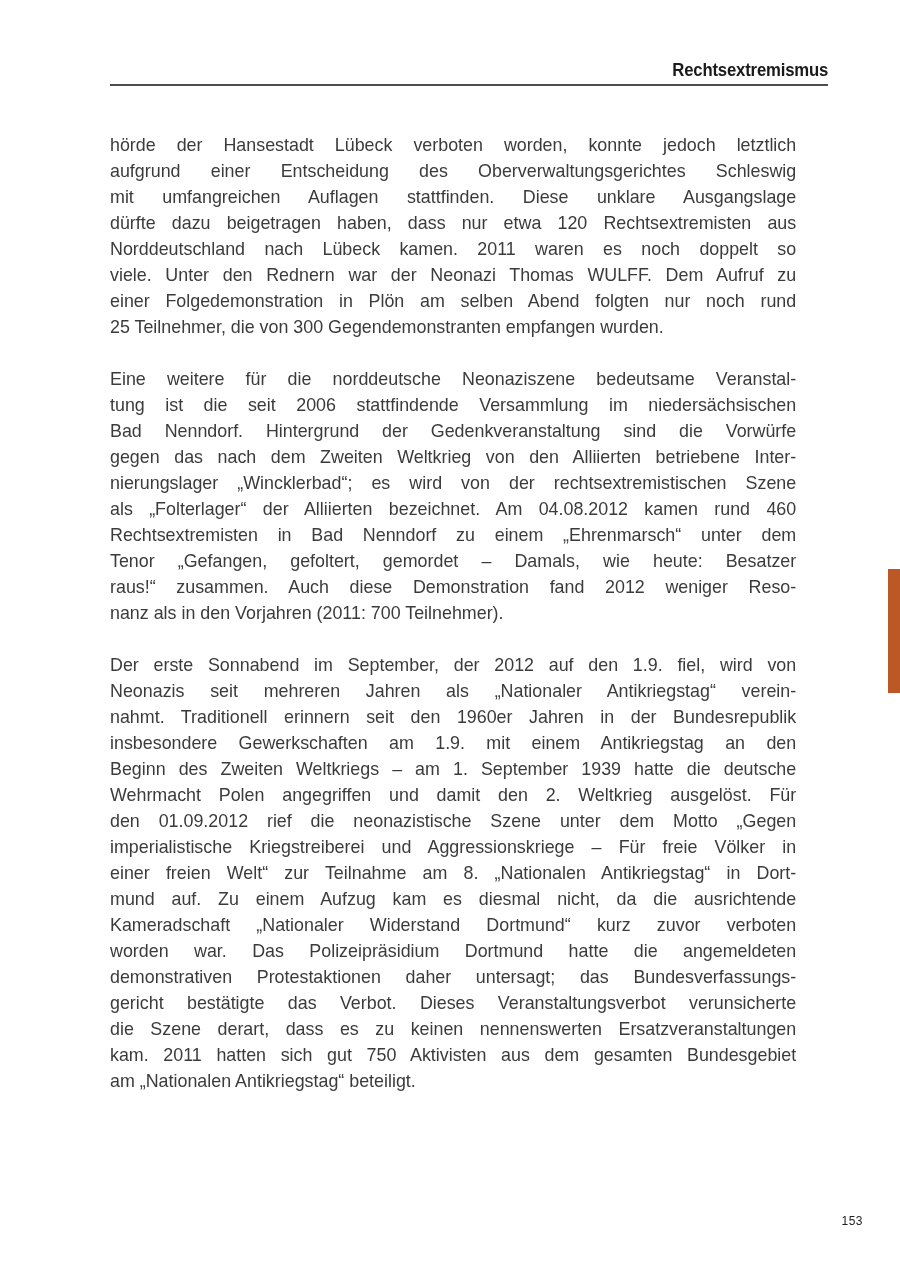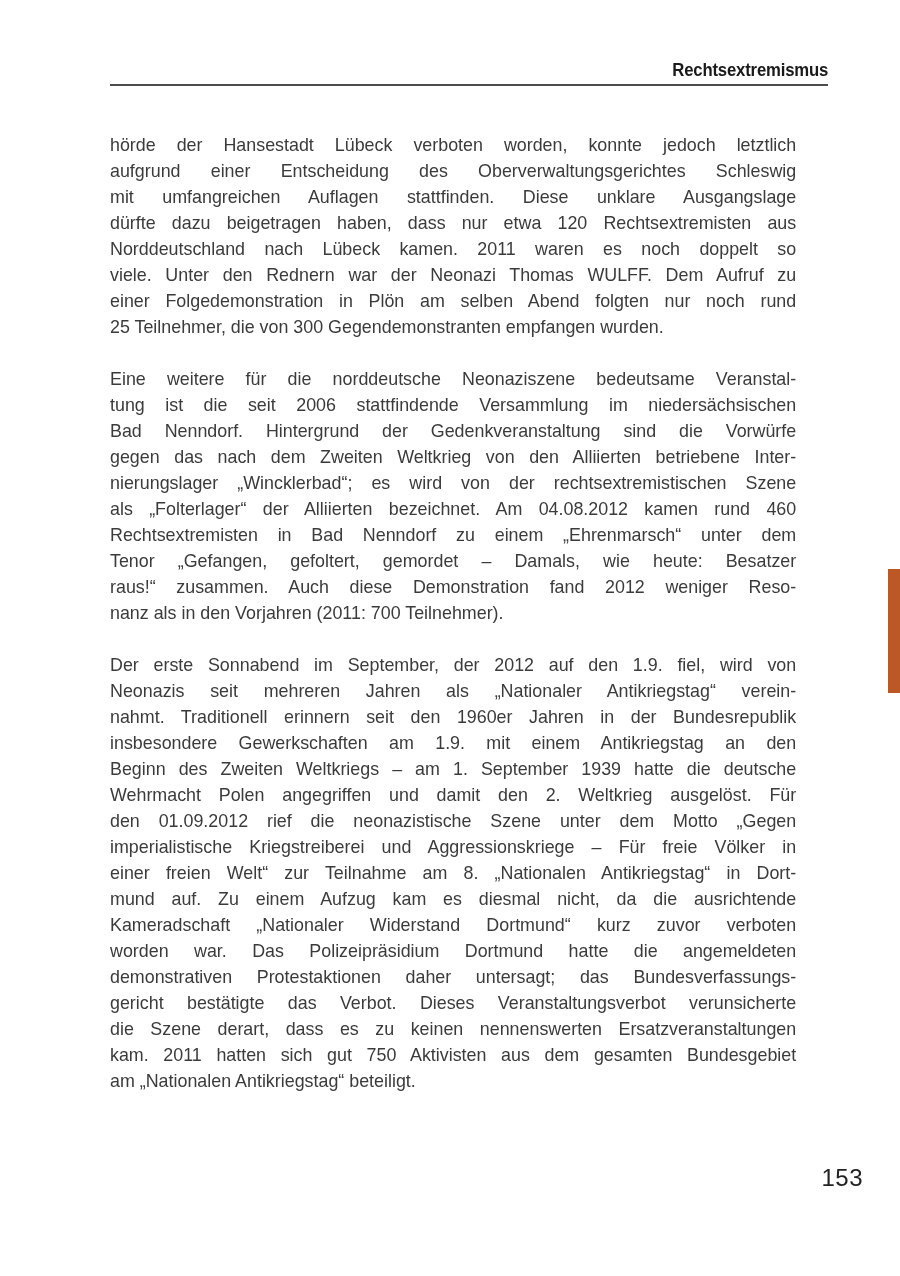--- a/index.html
+++ b/index.html
@@ -63,23 +63,23 @@
   }
   .chapter-tab {
     position: absolute;
     top: 569px;
     right: 2px;
     width: 30px;
     height: 124px;
   }
   .page-number {
     position: absolute;
-    top: 1164px;
+    top: 1214px;
     right: 57px;
-    font-size: 24px;
+    font-size: 12px;
     color: #222222;
     letter-spacing: 0.5px;
   }
 </style>
 </head>
 <body>
 
 <div class="page">
 
   <div class="header-title">Rechtsextremismus</div>

